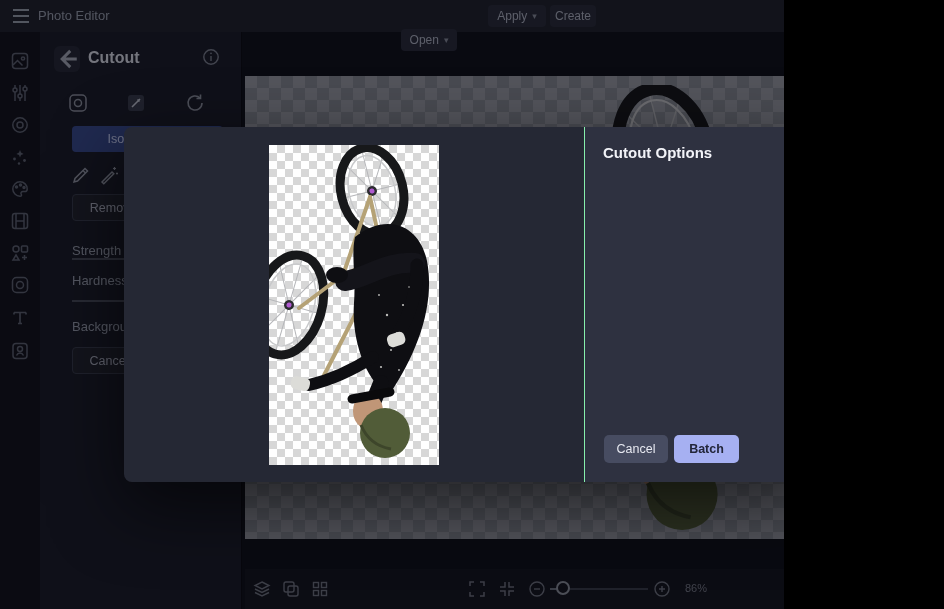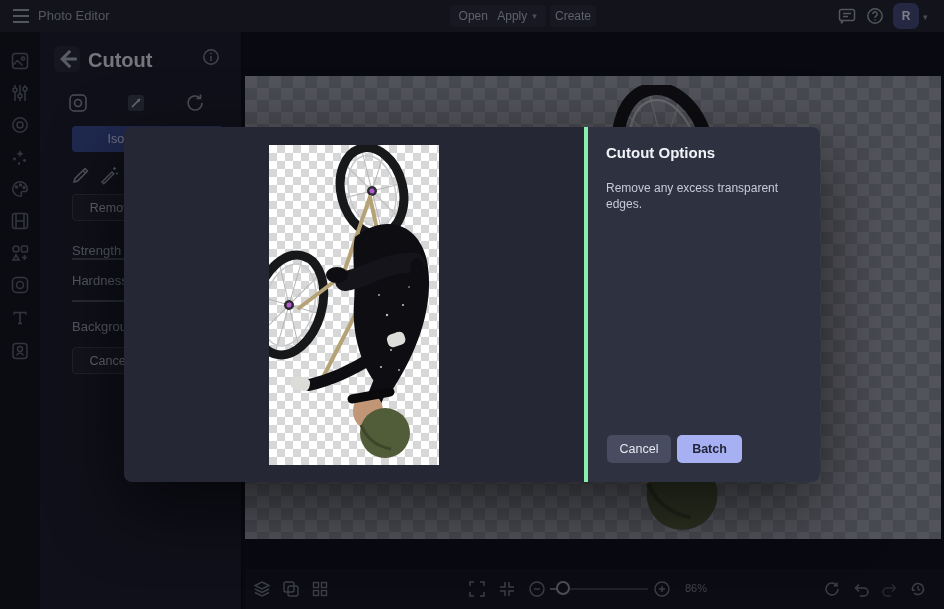--- a/index.html
+++ b/index.html
@@ -1,45 +1,45 @@
 <!DOCTYPE html>
 <html><head>
 <meta charset="utf-8">
 <style>
   * { margin:0; padding:0; box-sizing:border-box; }
   html,body { background:#000; }
   body { font-family:"Liberation Sans", sans-serif; }
-  .app { position:relative; width:944px; height:609px; background:#10111a; overflow:hidden; }
+  .app { position:relative; width:784px; height:609px; background:#10111a; overflow:hidden; }
 
   
   .topbar { position:absolute; left:0; top:0; width:944px; height:32px; background:#20222c; }
   .hamburger { position:absolute; left:12px; top:8px; width:18px; height:16px; color:#9aa0ac; cursor:pointer; }
   .app-title { position:absolute; left:38px; top:0; height:32px; line-height:32px; font-size:13px; color:#9aa0ae; }
   .tb-btn { position:absolute; top:5px; height:22px; background:#2a2d3a; border-radius:4px; color:#aeb2c0;
             font-size:12px; display:flex; align-items:center; justify-content:center; gap:5px; cursor:pointer; }
-  .tb-open { left:450px; width:56px; }
+  .tb-open { left:401px; width:56px;margin-top:24px; }
   .tb-save { left:488px; width:58px; }
   .tb-batch { left:550px; width:46px; }
   .tb-caret { font-size:9px; color:#8a8e9c; }
   .tb-icon { position:absolute; top:7px; width:18px; height:18px; color:#9aa0ac; cursor:pointer; }
   .tb-chat { left:838px; }
   .tb-help { left:866px; }
   .avatar { position:absolute; left:893px; top:3px; width:26px; height:26px; border-radius:7px; background:#424a78;
             color:#e8eaf6; font-size:12px; font-weight:bold; display:flex; align-items:center; justify-content:center; cursor:pointer; }
   .avatar-caret { position:absolute; left:923px; top:12px; font-size:9px; color:#8a8e9c; cursor:pointer; }
 
   
   .toolrail { position:absolute; left:0; top:32px; width:40px; height:577px; background:#13141c; }
   .rail-item { position:absolute; left:10px; width:20px; height:20px; color:#5f6370; cursor:pointer; }
 
   
   .panel { position:absolute; left:40px; top:32px; width:202px; height:577px; background:#1c1e28; border-right:1px solid #0c0d12; }
   .panel-back { position:absolute; left:14px; top:14px; width:26px; height:26px; border-radius:6px; background:#262935;
                 color:#a7abb8; display:flex; align-items:center; justify-content:center; cursor:pointer; }
-  .panel-title { position:absolute; left:48px; top:17px; font-size:20px; font-weight:bold; color:#d9dce5; }
+  .panel-title { position:absolute; left:48px; top:17px; font-size:16px; font-weight:bold; color:#d9dce5; }
   .panel-info { position:absolute; left:162px; top:16px; width:18px; height:18px; color:#7c808e; cursor:pointer; }
   .panel-tool { position:absolute; top:59px; width:24px; height:24px; color:#8d919e; cursor:pointer; }
   .pt-1 { left:26px; } .pt-2 { left:84px; color:#a9adbb; } .pt-3 { left:143px; }
   .btn-primary { position:absolute; left:32px; top:94px; width:151px; height:26px; border-radius:4px; background:#3a4c8f;
                  color:#ccd4f8; font-size:12.5px; display:flex; align-items:center; justify-content:center; cursor:pointer; }
   .brush-ico { position:absolute; top:132px; width:22px; height:22px; color:#9599a6; cursor:pointer; }
   .bi-1 { left:30px; } .bi-2 { left:58px; }
   .btn-outline { position:absolute; left:32px; border:1px solid #3a3e4c; background:#22242f; border-radius:4px;
                  color:#b0b4c2; font-size:12.5px; display:flex; align-items:center; justify-content:center; cursor:pointer; }
   .btn-remove { top:162px; width:151px; height:27px; }
@@ -62,21 +62,21 @@
   
   .backdrop { position:absolute; inset:0; background:rgba(2,3,8,0.47); z-index:50; }
   .modal { position:absolute; left:124px; top:127px; width:696px; height:355px; border-radius:8px; overflow:hidden;
            z-index:60; display:flex; box-shadow:0 24px 70px rgba(0,0,0,0.6); }
   .modal-preview { width:460px; height:355px; background:#252834; display:flex; align-items:center; justify-content:center; }
   .preview-box { width:170px; height:320px;
             background-image:
               linear-gradient(45deg,#d7d7d7 25%,transparent 25%,transparent 75%,#d7d7d7 75%),
               linear-gradient(45deg,#d7d7d7 25%,#ffffff 25%,#ffffff 75%,#d7d7d7 75%);
             background-size:16px 16px; background-position:0 0,8px 8px; }
-  .modal-options { position:relative; width:236px; height:355px; background:#2e3140; border-left:4px solid #86efac; padding:15px 18px; }
+  .modal-options { position:relative; width:236px; height:355px; background:#2e3140; border-left:1px solid #86efac; padding:15px 18px; }
   .modal-title { font-size:15px; font-weight:bold; color:#f2f3f8; margin:2px 0 20px 0; }
   .opt-row { display:flex; align-items:center; margin-bottom:5px; cursor:pointer; }
   .checkbox { width:17px; height:17px; border-radius:4px; background:#6574e0; color:#fff; font-size:11px;
               display:flex; align-items:center; justify-content:center; flex:0 0 auto; }
   .checkbox::after { content:"✓"; }
   .opt-label { margin-left:10px; font-size:13px; color:#e0e3ee; }
   .opt-desc { font-size:12px; line-height:1.32; color:#c7cbd9; width:202px; margin-bottom:13px; }
   .modal-actions { position:absolute; left:19px; bottom:19px; display:flex; gap:6px; }
   .m-btn { height:28px; border-radius:5px; font-size:12.5px; display:flex; align-items:center; justify-content:center; cursor:pointer; }
   .m-cancel { width:64px; background:#474c61; color:#e6e8f0; }
@@ -426,21 +426,20 @@
     <div class="modal-preview">
       <div class="preview-box">
         <svg viewBox="0 0 170 320">
             <use href="#bmx"></use>
           </svg>
       </div>
     </div>
     <div class="modal-options">
       <div class="modal-title">Cutout Options</div>
 
-      <div class="opt-desc">Remove any excess transparent edges.</div>
 
 
       <div class="modal-actions">
         <div class="m-btn m-cancel">Cancel</div>
         <div class="m-btn m-apply">Batch</div>
       </div>
     </div>
   </div>
 
 </div>

